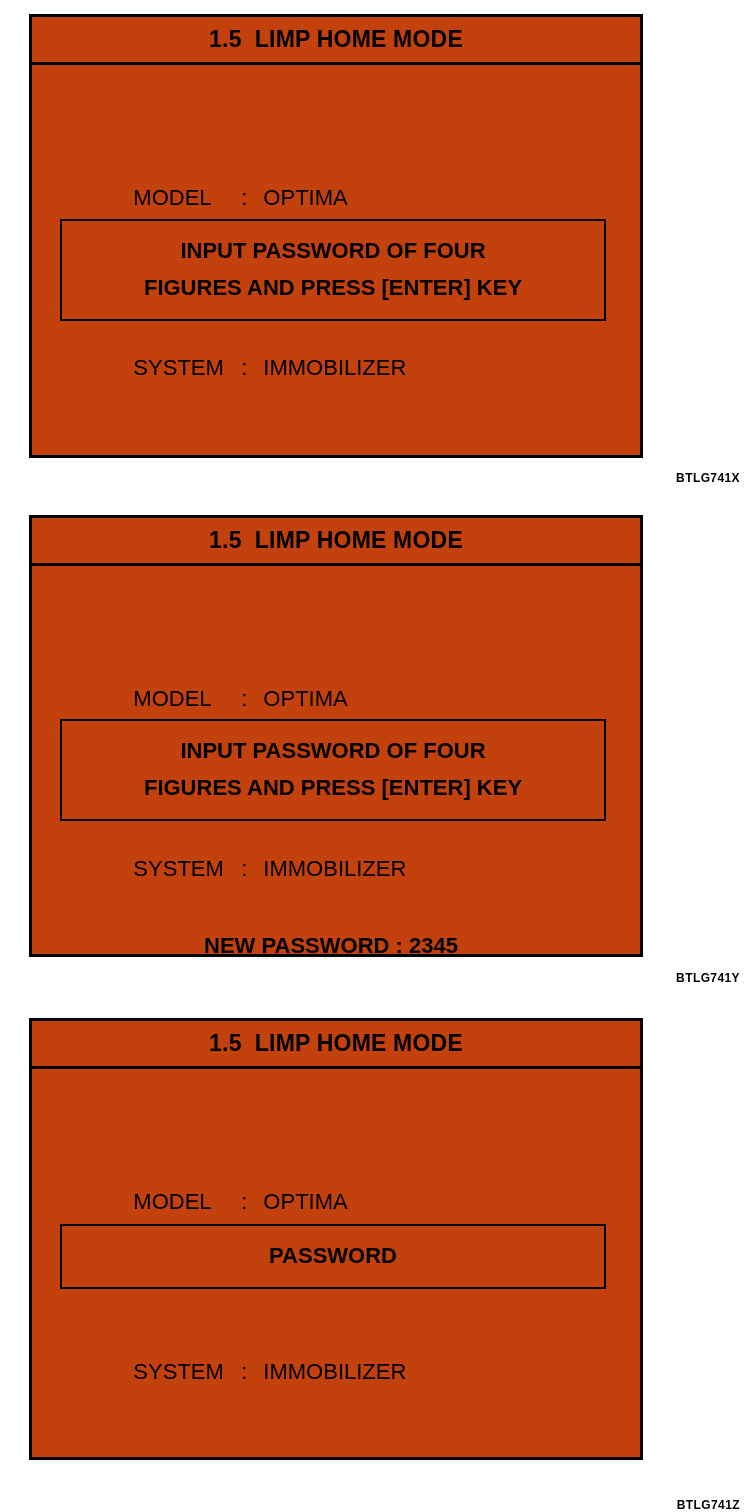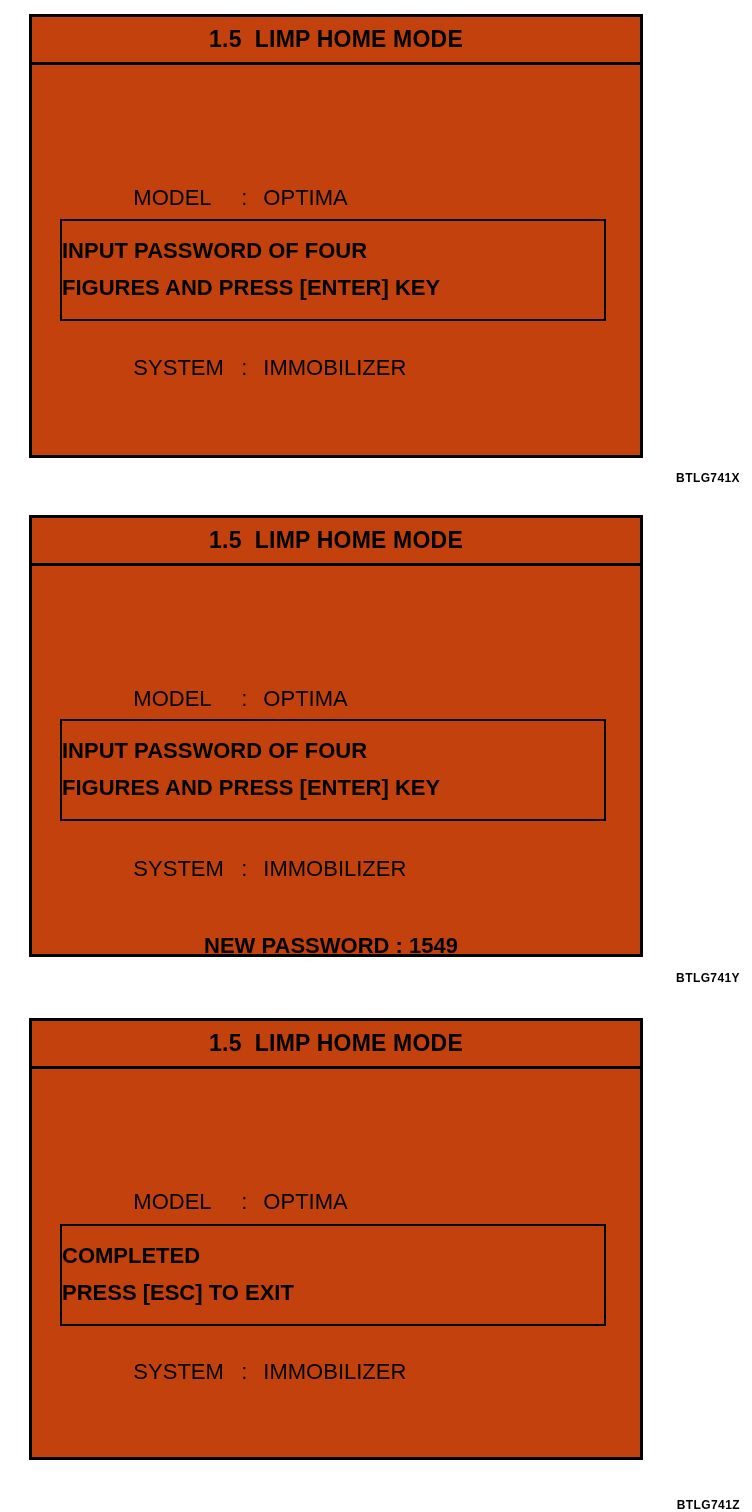--- a/index.html
+++ b/index.html
@@ -82,20 +82,21 @@
     display: inline-block;
   }
 
   .msg-box {
     position: absolute;
     left: 28px;
     width: 546px;
     border: 2px solid #000;
     box-sizing: border-box;
     padding: 11px 0 13px 0;
+    text-align: center;
   }
   .msg-line {
     font-size: 22px;
     font-weight: bold;
     line-height: 37px;
     white-space: pre;
   }
 
   .status-line {
     position: absolute;
@@ -181,21 +182,21 @@
           <div class="info-row">
             <span class="info-label">SYSTEM</span><span class="info-sep">:</span><span class="info-value">IMMOBILIZER</span>
           </div>
         </div>
 
         <div class="msg-box">
           <div class="msg-line">INPUT PASSWORD OF FOUR</div>
           <div class="msg-line">FIGURES AND PRESS [ENTER] KEY</div>
         </div>
 
-        <div class="status-line shift-left">NEW PASSWORD : 1549</div>
+        <div class="status-line shift-left">NEW PASSWORD : 2345</div>
 
       </div>
     </div>
     <div class="caption">BTLG741Y</div>
   </div>
 
   <div class="figure" id="figure-3">
     <div class="screen">
       <div class="screen-title">1.5  LIMP HOME MODE</div>
       <div class="screen-body">
@@ -203,22 +204,21 @@
         <div class="info-list">
           <div class="info-row">
             <span class="info-label">MODEL</span><span class="info-sep">:</span><span class="info-value">OPTIMA</span>
           </div>
           <div class="info-row">
             <span class="info-label">SYSTEM</span><span class="info-sep">:</span><span class="info-value">IMMOBILIZER</span>
           </div>
         </div>
 
         <div class="msg-box">
-          <div class="msg-line">COMPLETED</div>
-          <div class="msg-line">PRESS [ESC] TO EXIT</div>
+          <div class="msg-line">PASSWORD</div>
         </div>
 
       </div>
     </div>
     <div class="caption">BTLG741Z</div>
   </div>
 
 </div>
 
 </body></html>

